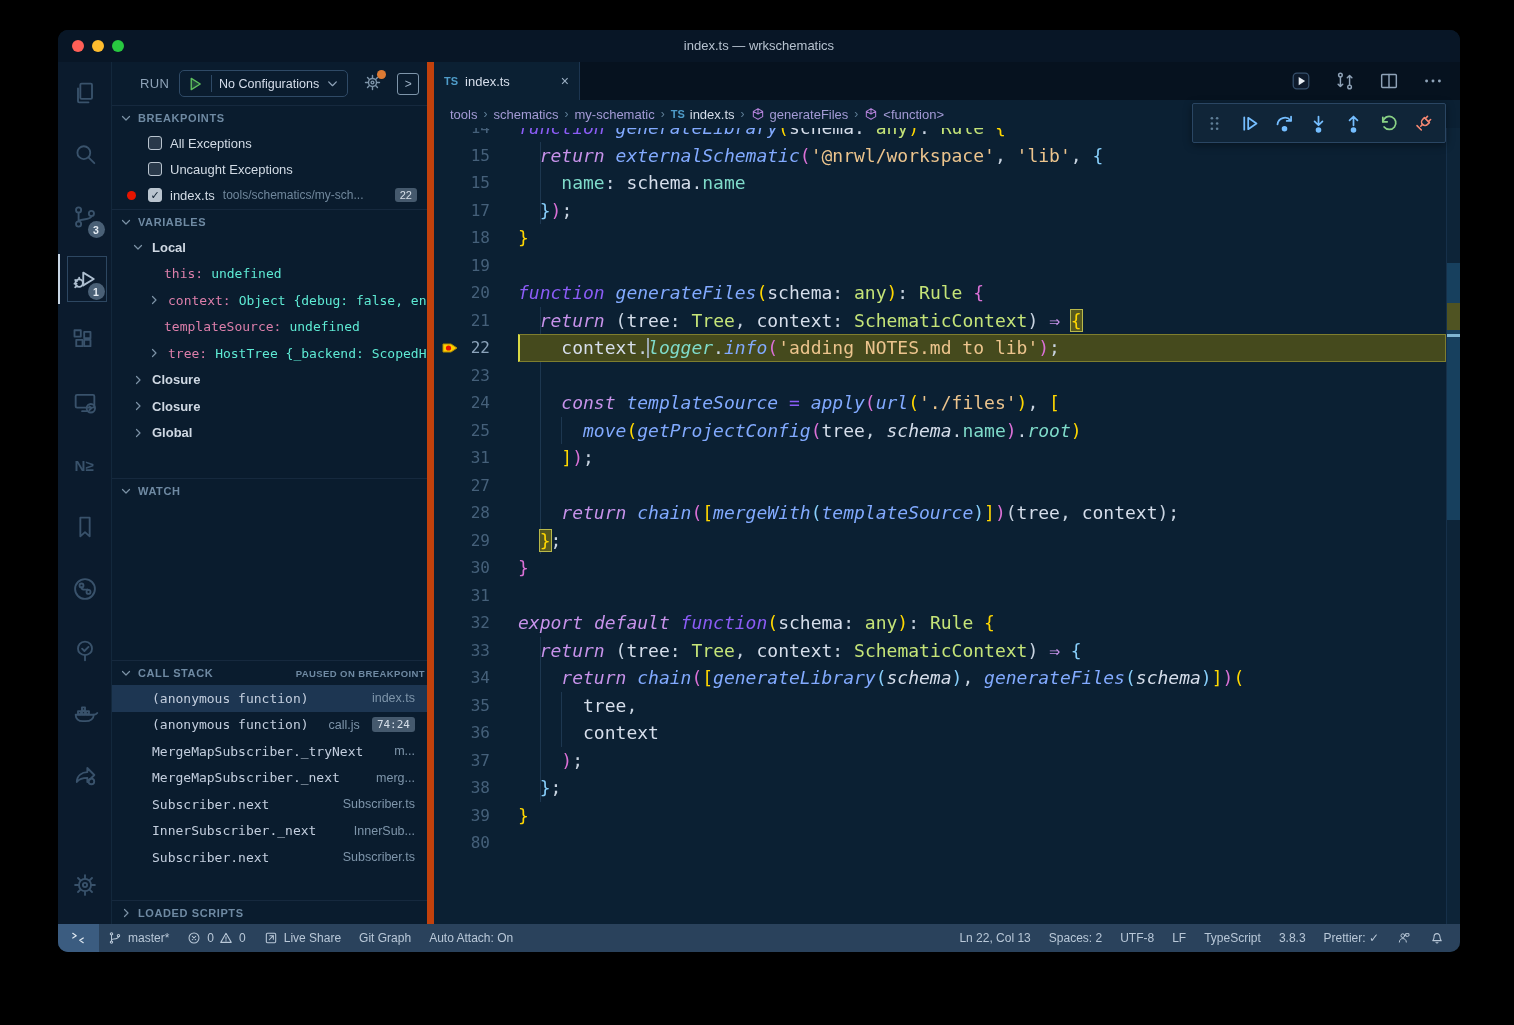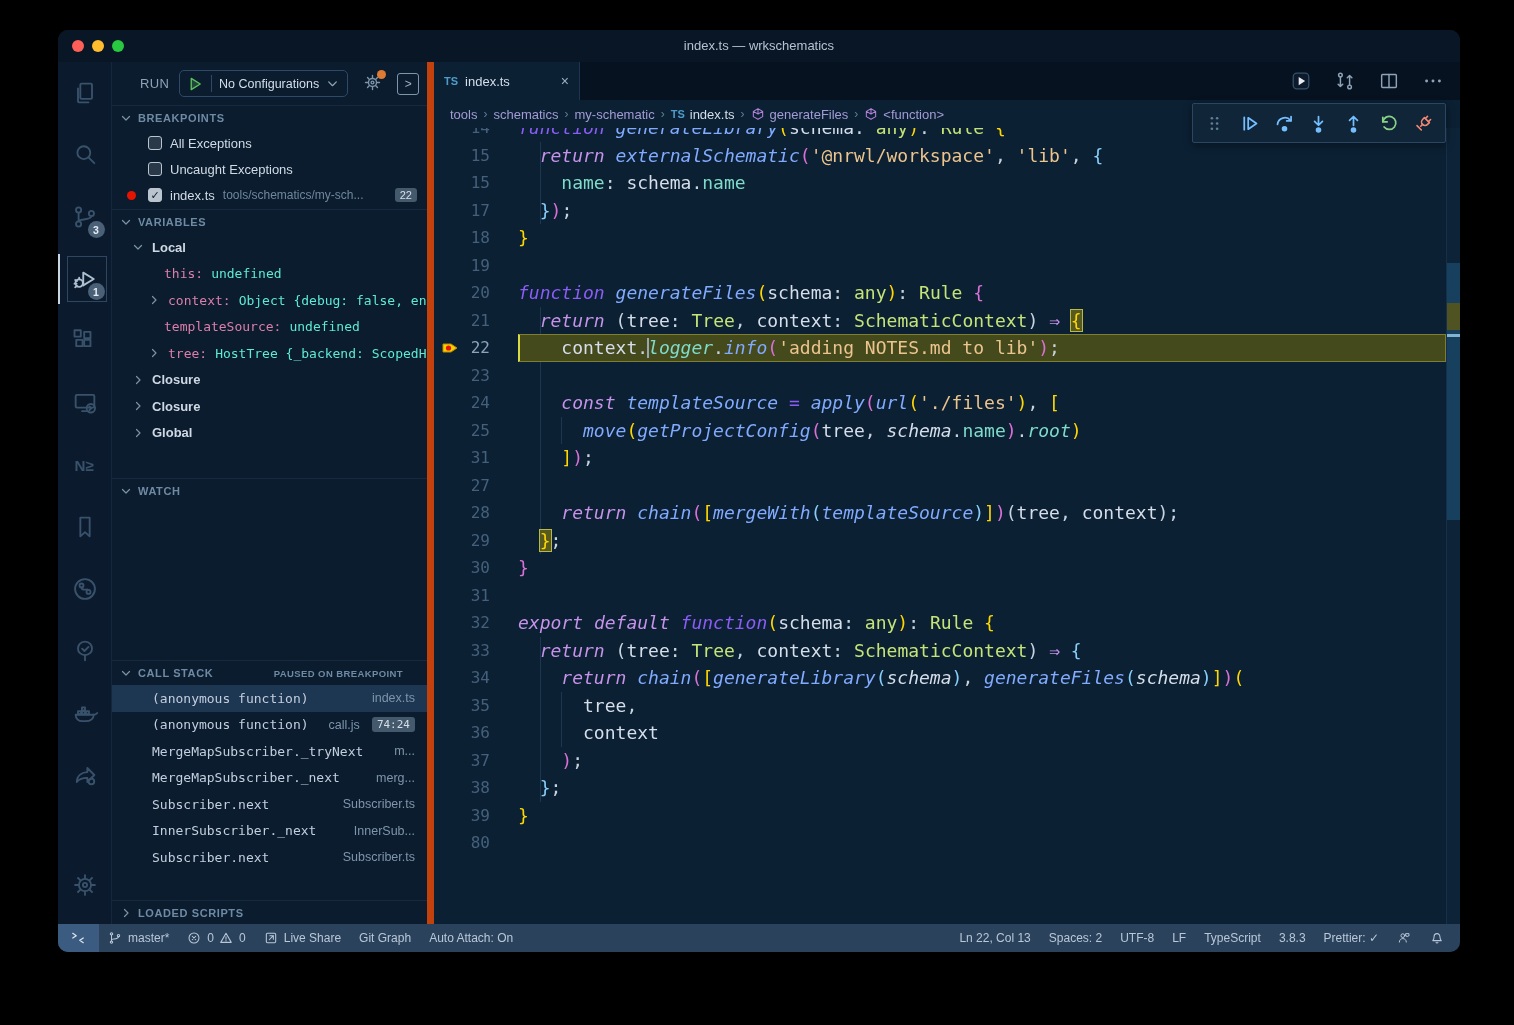--- a/index.html
+++ b/index.html
@@ -42,21 +42,21 @@
   .run-config .cfg { color:#d6deeb; font-size:12.5px; }
   .run-gear { position:relative; margin-left:14px; color:#7e95aa; }
   .run-gear .dot { position:absolute; right:-3px; top:-2px; width:9px; height:9px; border-radius:50%;
                    background:#dd7a33; }
   .run-console { margin-left:14px; width:22px; height:22px; border:1.4px solid #7e95aa; border-radius:3px;
                  color:#9db1c5; font-size:12px; display:flex; align-items:center; justify-content:center; }
   .section { position:absolute; left:0; right:0; border-top:1px solid #16293e; }
   .sec-head { height:24px; display:flex; align-items:center; color:#6f8aa3; font-weight:bold;
               font-size:11px; letter-spacing:.6px; }
   .sec-head .chev { margin:0 6px 0 8px; display:flex; }
-  .sec-head .right-lbl { margin-left:auto; margin-right:24px; font-size:9.5px; letter-spacing:.4px;text-align:right; }
+  .sec-head .right-lbl { margin-left:auto; margin-right:2px; font-size:9.5px; letter-spacing:.4px;text-align:right; }
   .chev svg { width:12px; height:12px; stroke:#7c92a6; }
   .row { height:26px; display:flex; align-items:center; position:relative; }
   .bp-dot { width:9px; height:9px; border-radius:50%; background:#e51400; position:absolute; left:15px; }
   .cbx { width:14px; height:14px; border-radius:3px; border:1.4px solid #b9c4cf;
          background:rgba(185,196,207,.18); margin-left:36px; flex:none; }
   .cbx.checked { background:#b9c4cf; color:#0a1c2e; font-size:11px; font-weight:bold;
          display:flex; align-items:center; justify-content:center; }
   .bp-label { margin-left:8px; color:#d2dbe5; }
   .bp-path { margin-left:8px; color:#70879c; font-size:12px; white-space:nowrap; overflow:hidden; }
   .bp-badge { margin-left:auto; margin-right:10px; background:#45596d; color:#d6dfe9; font-size:11px;

